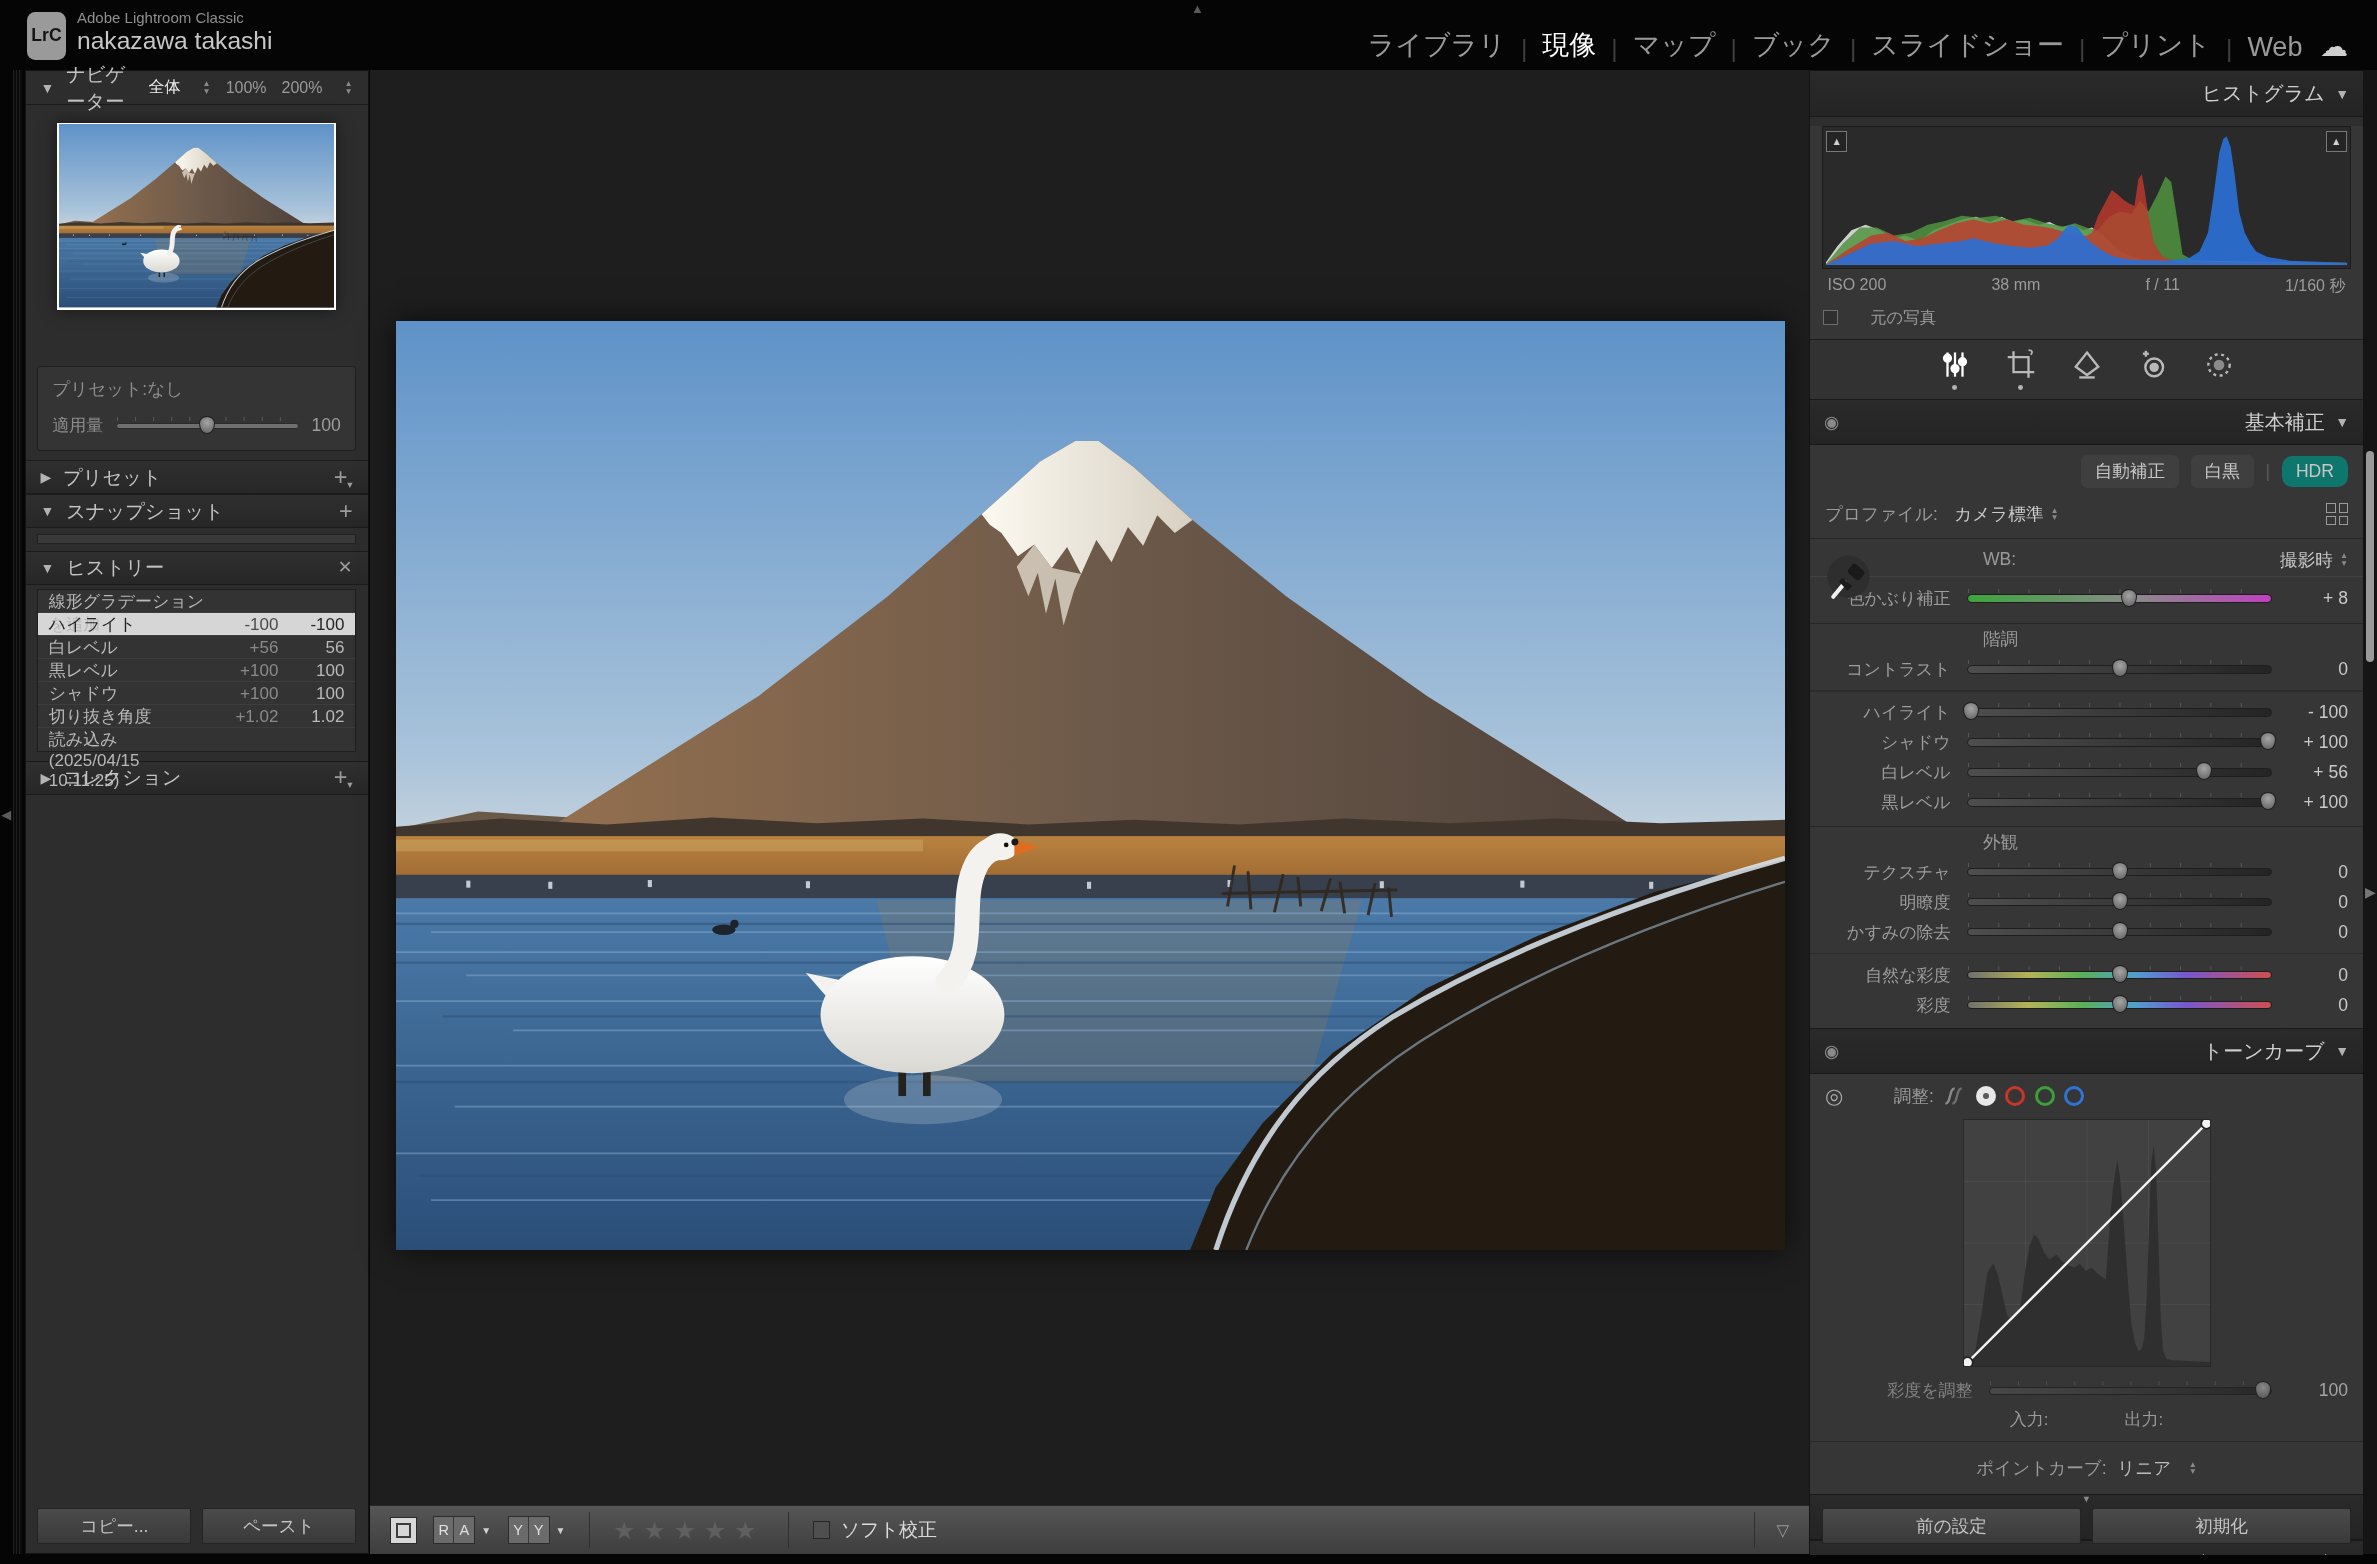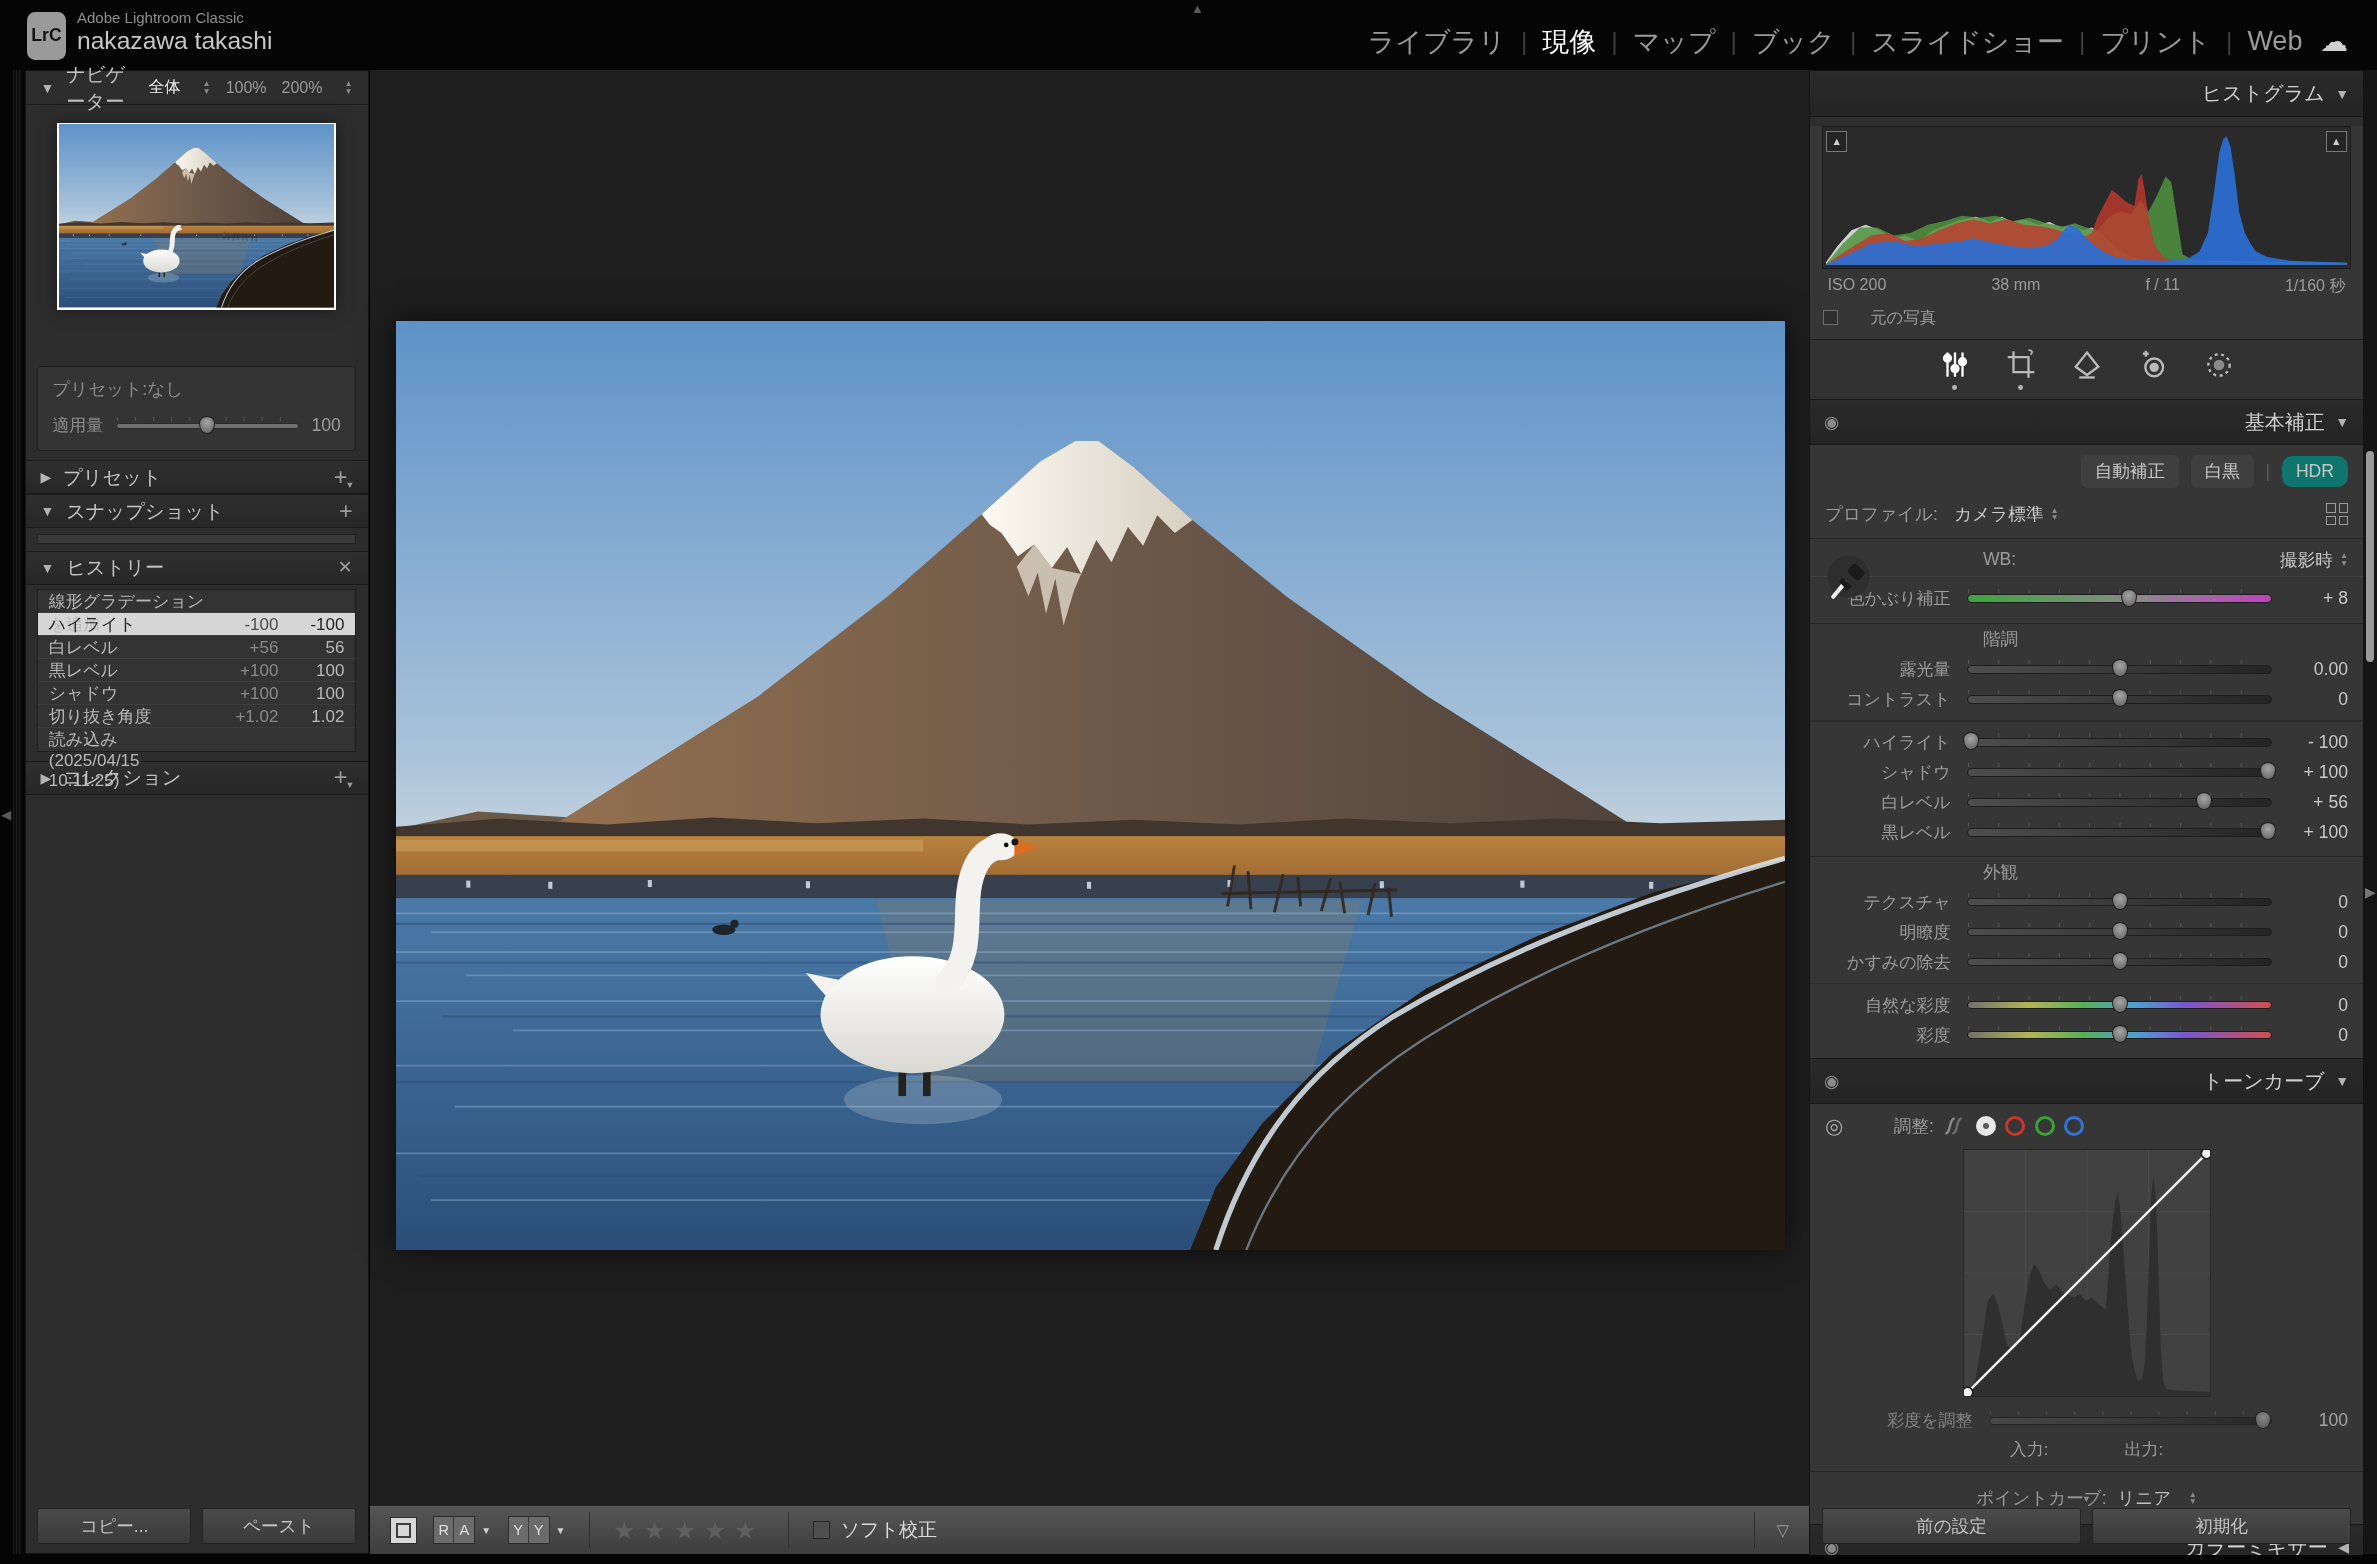--- a/index.html
+++ b/index.html
@@ -7,21 +7,21 @@
   body { font-family:"Liberation Sans","DejaVu Sans",sans-serif; }
   .screen { position:relative; width:2377px; height:1565px; background:#050505; overflow:hidden; }
 
   
   .topbar { position:absolute; left:0; top:0; width:2377px; height:63px; background:#050505; }
   .logo { position:absolute; left:27px; top:11.7px; width:39px; height:48px; background:#9a9a9a; color:#141414;
           border-radius:8.2px; font-weight:bold; font-size:17.6px; display:flex; align-items:center; justify-content:center; }
   .appnames { position:absolute; left:77px; top:9.4px; line-height:1.15; }
   .appname { font-size:15px; color:#8f8f8f; }
   .username { font-size:24.6px; color:#c7c7c7; }
-  .modules { position:absolute; right:29px; top:10px; height:63px; display:flex; align-items:center; font-size:27px; color:#9a9a9a; }
+  .modules { position:absolute; right:29px; top:0; height:63px; display:flex; align-items:flex-end; font-size:27px; color:#9a9a9a; }
   .module { cursor:pointer; }
   .module.active { color:#ffffff; }
   .msep { color:#3f3f3f; margin:0 15px; font-size:24.6px; }
   .cloud { font-size:28px; color:#cfcfcf; margin-left:17.6px; }
   .edge-arrow { position:absolute; color:#5a5a5a; font-size:13px; }
 
   
   .panel { position:absolute; top:70px; height:1484px; background:#2d2d2d; border:0.6px solid #141414; }
   .grip { position:absolute; top:70px; width:9.4px; height:1484px; opacity:.5;
           background:repeating-linear-gradient(90deg,#3c3c3c 0 1.2px,#121212 1.2px 2.9px); }
@@ -544,27 +544,20 @@
                 <span class="sknob" style="left: 53%;"></span>
               </div>
               <span class="sval">+ 8</span>
             </div>
           </div>
       </div>
       <div class="block">
         <div class="group-label">階調</div>
         <div>
             <div class="srow">
-              <span class="slabel">露光量</span>
-              <div class="strack t-plain">
-                <span class="sknob" style="left: 50%;"></span>
-              </div>
-              <span class="sval">0.00</span>
-            </div>
-            <div class="srow">
               <span class="slabel">コントラスト</span>
               <div class="strack t-plain">
                 <span class="sknob" style="left: 50%;"></span>
               </div>
               <span class="sval">0</span>
             </div>
           </div>
         <div class="sub-divider"></div>
         <div>
             <div class="srow">

